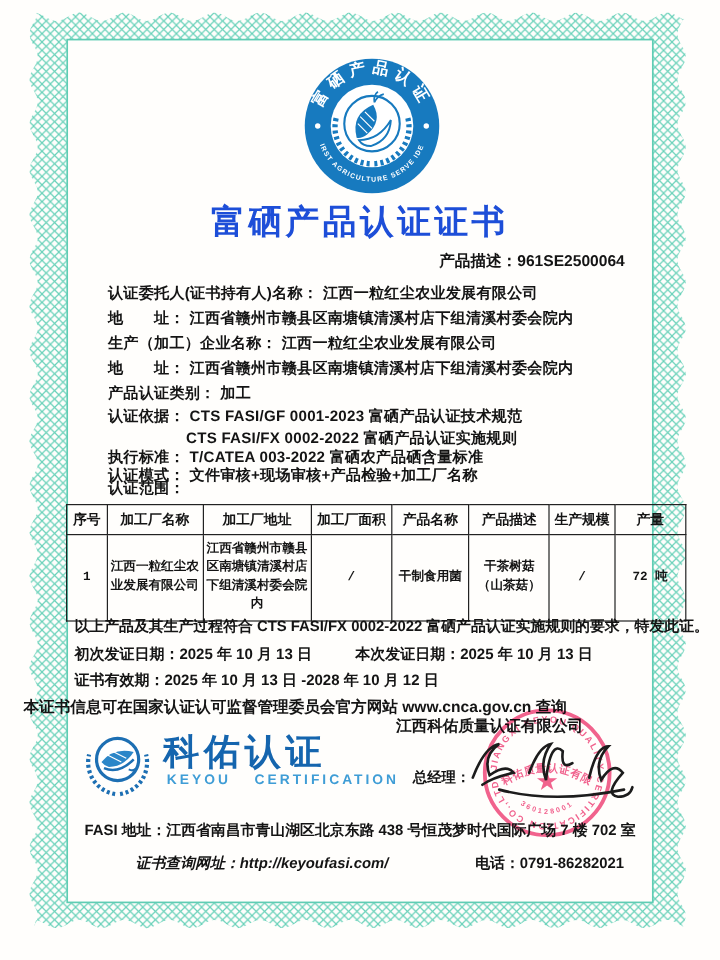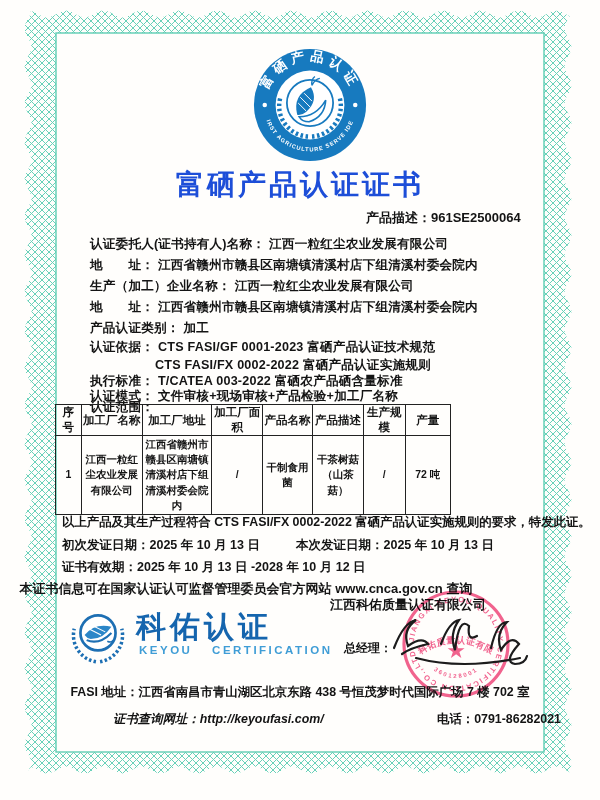--- a/index.html
+++ b/index.html
@@ -9,42 +9,42 @@
     overflow:hidden;margin:0 auto;
   }
   .abs{position:absolute;}
   #frame-svg{position:absolute;inset:0;pointer-events:none;}
   .badge-wrap{left:251px;top:46px;width:118px;height:118px;}
   .title{left:0;top:166px;width:600px;text-align:center;font-size:28px;font-weight:900;
     letter-spacing:3px;color:#1d4ed8;}
   .certno{left:366px;top:209px;font-size:13px;font-weight:800;}
   .field{left:62px;font-size:12.6px;font-weight:700;white-space:nowrap;letter-spacing:.2px;margin-left:28px;}
   .field .val{margin-left:4px;}
-  table.scope{position:absolute;left:55px;top:404px;width:396px;border-collapse:collapse;
-    table-layout:fixed;font-weight:700;}
+  table.scope{position:absolute;left:55px;top:420px;width:517px;border-collapse:collapse;
+    table-layout:fixed;font-weight:700;font-family:Liberation Mono, monospace;}
   table.scope th{font-size:11.5px;font-weight:700;border:1px solid #222;height:24px;padding:0 1px;}
   table.scope td{font-size:10.5px;font-weight:700;border:1px solid #222;text-align:center;
     padding:1px 2px;height:69px;line-height:1.45;}
   .statement{left:62px;top:514px;font-size:12.4px;font-weight:700;}
   .dates{left:62px;top:537px;font-size:12.5px;font-weight:700;}
   .dates .second{margin-left:36px;}
   .validity{left:62px;top:559px;font-size:12.5px;font-weight:700;}
   .querynote{left:0;top:580px;width:492px;text-align:center;font-size:13px;font-weight:700;}
   .keyou-emblem{left:66px;top:604px;width:64px;height:64px;}
   .keyou-cn{left:136px;top:607px;font-size:30px;font-weight:900;color:#1565ae;letter-spacing:4px;}
   .keyou-en{left:139px;top:644px;font-size:11.5px;font-weight:700;color:#3f9dd6;
     letter-spacing:2.5px;word-spacing:14px;}
   .issuer-company{left:330px;top:596px;font-size:13px;font-weight:700;}
   .signer-label{left:344px;top:640px;font-size:12px;font-weight:700;}
   .stamp{left:398px;top:586px;width:116px;height:116px;mix-blend-mode:multiply;opacity:.88;}
   .signature{left:386px;top:612px;width:152px;height:58px;}
   .fasi{left:0;top:684px;width:600px;text-align:center;font-size:12.4px;font-weight:600;}
   .queryline{left:0;top:711px;width:600px;font-size:12.4px;font-weight:600;}
   .queryline .url-part{position:absolute;left:113px;top:0;font-style:italic;}
-  .queryline .phone-part{position:absolute;left:389px;top:0;padding-left:48px;}
+  .queryline .phone-part{position:absolute;left:348px;top:0;padding-left:48px;}
 </style>
 </head>
 <body>
 
 <div class="page">
 
   <svg id="frame-svg" width="600" height="800" viewBox="0 0 600 800">
     <defs>
       <pattern id="hatch" width="7" height="7" patternUnits="userSpaceOnUse">
         <path d="M0,7 L7,0 M-1.5,1.5 L1.5,-1.5 M5.5,8.5 L8.5,5.5" stroke="#68d1b9" stroke-width="1"></path>

